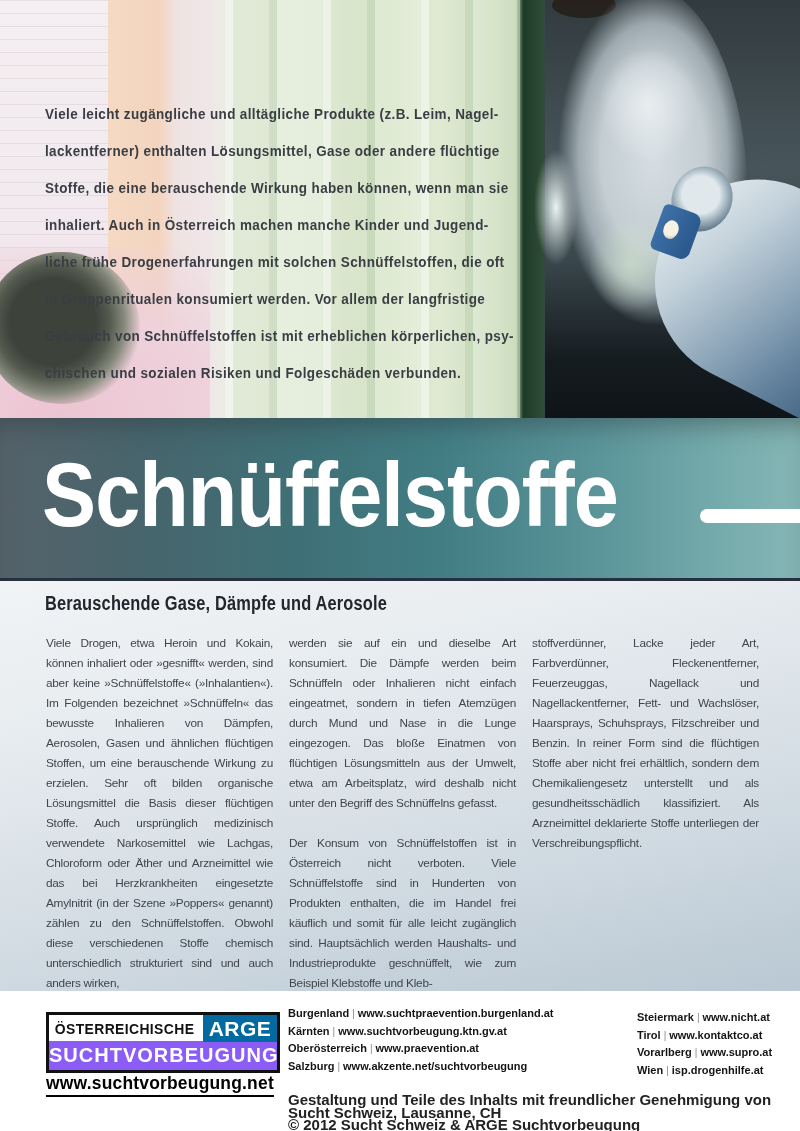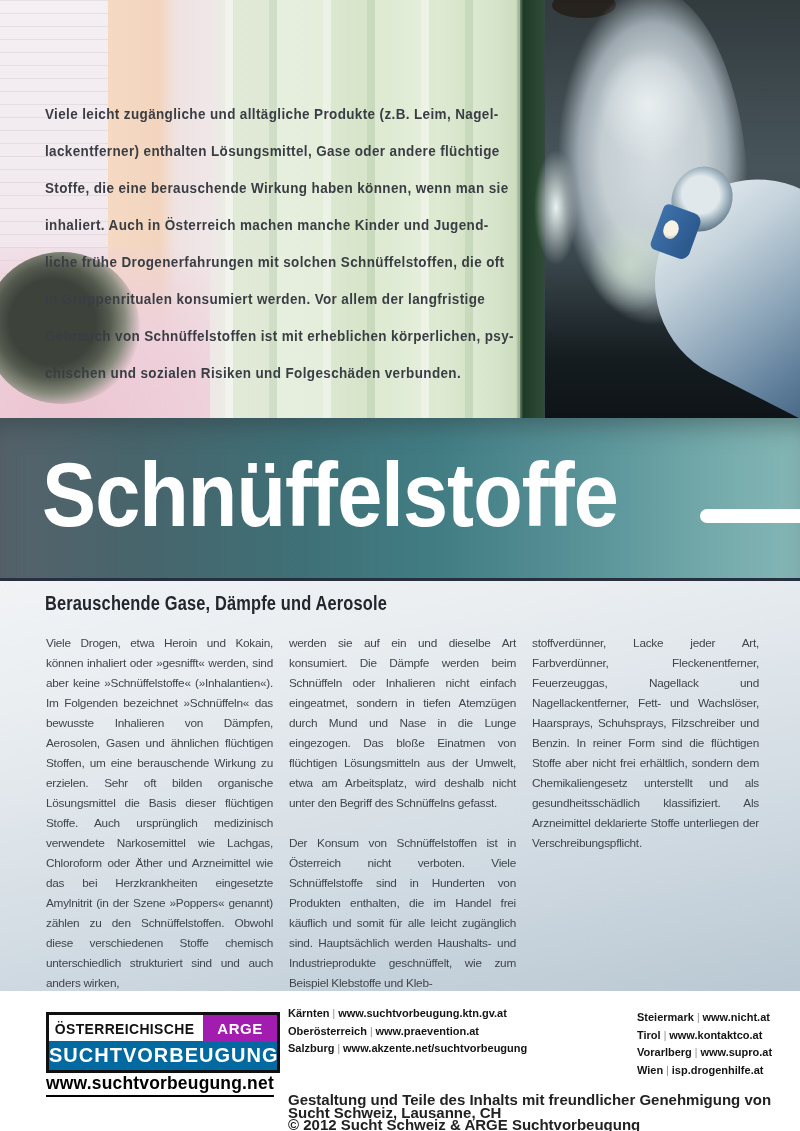--- a/index.html
+++ b/index.html
@@ -77,23 +77,23 @@
   .col{width:227px;font-size:11.8px;line-height:20px;color:#40454c;text-align:justify;
     letter-spacing:-.25px;}
   .col p{margin:0 0 20px 0;}
 
   
   .footer{position:absolute;left:0;top:991px;width:800px;height:140px;background:#fff;}
   .logo-box{position:absolute;left:46px;top:21px;width:228px;border:3px solid #101010;background:#fff;}
   .logo-row1{display:flex;align-items:flex-start;height:26px;}
   .logo-left{flex:1;font-weight:bold;font-size:14.5px;color:#111;letter-spacing:.4px;
     padding:6px 0 0 6px;transform:scaleX(.96);transform-origin:left top;white-space:nowrap;}
-  .logo-right{width:74px;background:#a21caf;color:#fff;font-weight:bold;font-size:15px;
+  .logo-right{width:74px;background:#0369a1;color:#fff;font-weight:bold;font-size:21px;
     text-align:center;line-height:27px;letter-spacing:.5px;}
-  .logo-row2{background:#0369a1;color:#fff;font-weight:bold;font-size:20px;height:29px;
+  .logo-row2{background:#8b5cf6;color:#fff;font-weight:bold;font-size:20px;height:29px;
     line-height:29px;text-align:center;letter-spacing:1px;}
   .logo-url{position:absolute;left:46px;top:82px;font-size:18px;font-weight:bold;color:#000;
     letter-spacing:.2px;border-bottom:2px solid #000;padding-bottom:1px;white-space:nowrap;
     transform:scaleX(.97);transform-origin:left top;}
   .contacts-left{position:absolute;left:288px;top:14px;}
   .contacts-right{position:absolute;left:637px;top:18px;}
   .contact-row{font-size:11px;font-weight:bold;color:#141414;line-height:17.5px;white-space:nowrap;}
   .contact-row .sep{color:#8a8a8a;font-weight:normal;padding:0 3px;font-size:10px;}
   .credits{position:absolute;left:288px;top:103px;font-size:15px;font-weight:bold;color:#222;
     line-height:12.5px;}
@@ -156,20 +156,23 @@
       <div class="logo-row1">
         <div class="logo-left">ÖSTERREICHISCHE</div>
         <div class="logo-right">ARGE</div>
       </div>
       <div class="logo-row2">SUCHTVORBEUGUNG</div>
     </div>
     <div class="logo-url">www.suchtvorbeugung.net</div>
 
     <div class="contacts-left">
       <div class="contact-row">
+        <span>Burgenland</span><span class="sep">|</span><span>www.suchtpraevention.burgenland.at</span>
+      </div>
+      <div class="contact-row">
         <span>Kärnten</span><span class="sep">|</span><span>www.suchtvorbeugung.ktn.gv.at</span>
       </div>
       <div class="contact-row">
         <span>Oberösterreich</span><span class="sep">|</span><span>www.praevention.at</span>
       </div>
       <div class="contact-row">
         <span>Salzburg</span><span class="sep">|</span><span>www.akzente.net/suchtvorbeugung</span>
       </div>
     </div>
 

